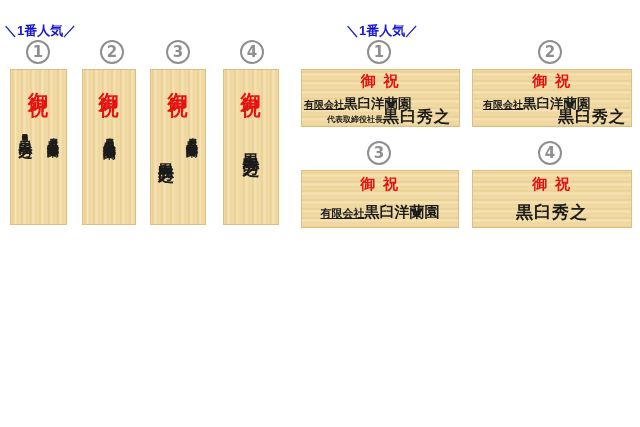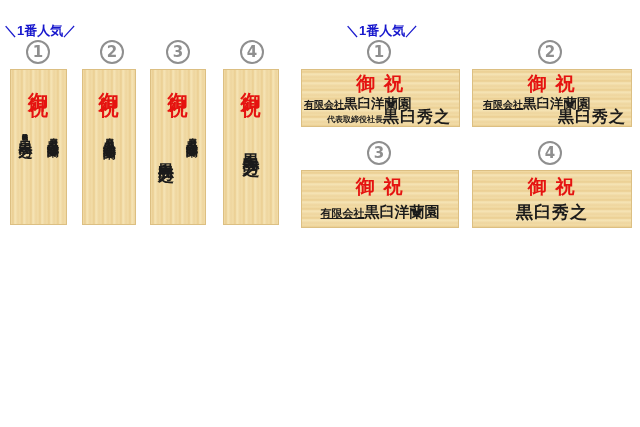--- a/index.html
+++ b/index.html
@@ -76,21 +76,21 @@
   .v-tiny   { font-size:6px;  letter-spacing:0; }
   .v-med    { font-size:12px; letter-spacing:1px; }
   .v-name   { font-size:14px; letter-spacing:1px; }
   .v-name-lg{ font-size:17px; letter-spacing:2px; }
 
   
   .h-line { position:absolute; left:0; right:0; white-space:nowrap; line-height:1; color:#1b1b1b; font-weight:bold; }
   .h-greet {
     top:4px; text-align:center;
     color:#e51310;
-    font-size:19px;
+    font-size:15px;
     font-weight:bold;
     letter-spacing:2px;
   }
   .h-small { font-size:10px;text-decoration:underline; }
   .h-xsmall{ font-size:8px; }
   .h-med   { font-size:13.5px; }
   .h-big   { font-size:16px; letter-spacing:1px; }
 </style>
 </head>
 <body>

